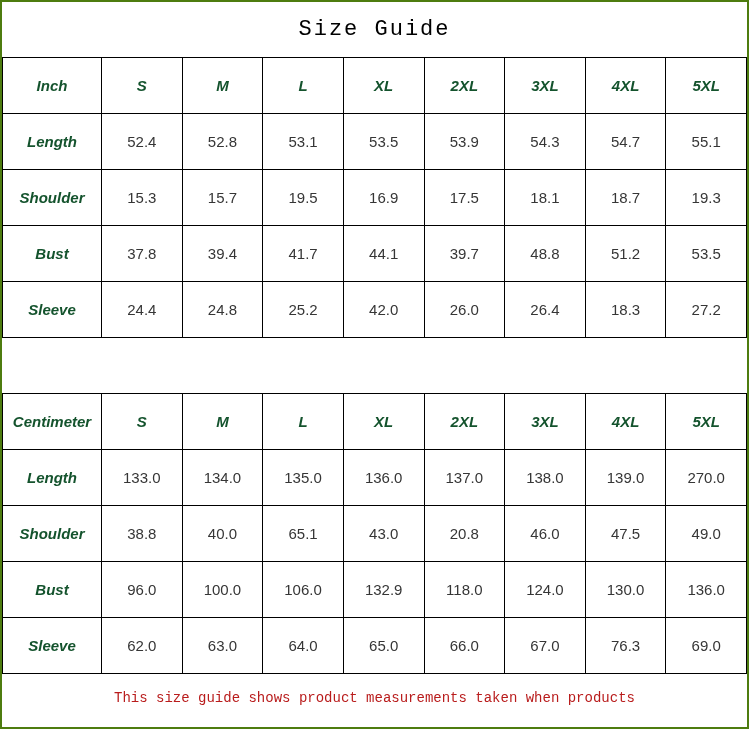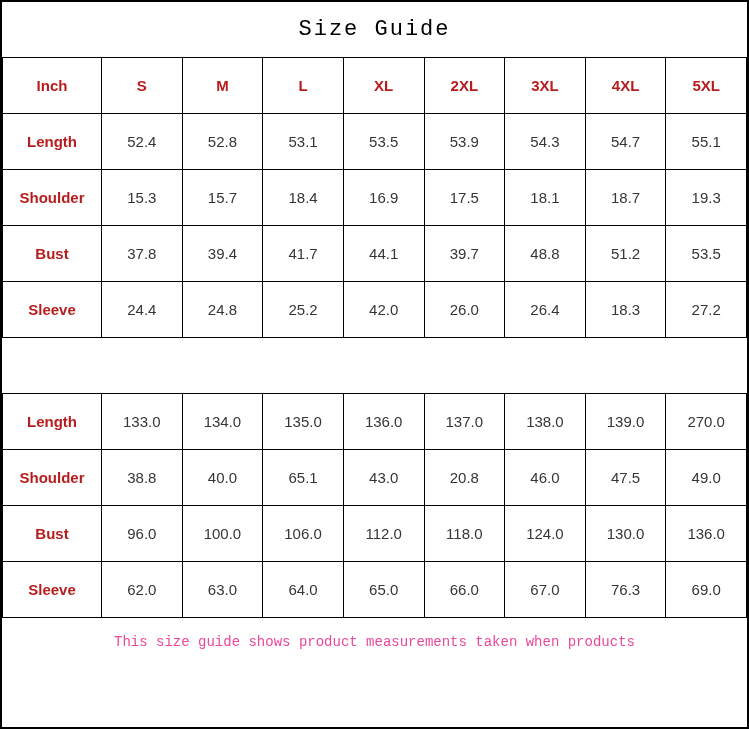--- a/index.html
+++ b/index.html
@@ -4,21 +4,21 @@
 <style>
   html, body {
     margin: 0;
     padding: 0;
     background: #ffffff;
   }
   .sheet {
     box-sizing: border-box;
     width: 749px;
     height: 729px;
-    border: 2px solid #000000;
+    border: 2px solid #4d7c0f;
     background: #ffffff;
     font-family: "Liberation Sans", sans-serif;
   }
   .title-row {
     height: 55px;
     display: flex;
     align-items: center;
     justify-content: center;
     font-family: "Liberation Mono", monospace;
     font-size: 22px;
@@ -34,39 +34,40 @@
   table.size-table td {
     border: 1px solid #000000;
     height: 55px;
     text-align: center;
     vertical-align: middle;
     padding: 0;
     font-size: 15px;
   }
   table.size-table th {
     font-weight: bold;
-    color: #b91c1c;
+    color: #14532d;
+    font-style: italic;
   }
   table.size-table td {
     font-weight: normal;
     color: #363636;
   }
   .spacer-row {
     height: 55px;
   }
   .note-row {
     height: 50px;
     display: flex;
     flex-direction: column;
     align-items: center;
     justify-content: center;
     font-family: "Liberation Mono", monospace;
     font-size: 14px;
     line-height: 1.55;
-    color: #ec4899;
+    color: #b91c1c;
     text-align: center;
   }
 </style>
 </head>
 <body>
 
 <div class="sheet">
 
   <div class="title-row">Size Guide</div>
 
@@ -102,21 +103,21 @@
         <td>53.5</td>
         <td>53.9</td>
         <td>54.3</td>
         <td>54.7</td>
         <td>55.1</td>
       </tr>
       <tr>
         <th>Shoulder</th>
         <td>15.3</td>
         <td>15.7</td>
-        <td>18.4</td>
+        <td>19.5</td>
         <td>16.9</td>
         <td>17.5</td>
         <td>18.1</td>
         <td>18.7</td>
         <td>19.3</td>
       </tr>
       <tr>
         <th>Bust</th>
         <td>37.8</td>
         <td>39.4</td>
@@ -150,20 +151,31 @@
         <col>
         <col>
         <col>
         <col>
         <col>
         <col>
         <col>
     </colgroup>
     <tbody>
       <tr>
+        <th>Centimeter</th>
+        <th>S</th>
+        <th>M</th>
+        <th>L</th>
+        <th>XL</th>
+        <th>2XL</th>
+        <th>3XL</th>
+        <th>4XL</th>
+        <th>5XL</th>
+      </tr>
+      <tr>
         <th>Length</th>
         <td>133.0</td>
         <td>134.0</td>
         <td>135.0</td>
         <td>136.0</td>
         <td>137.0</td>
         <td>138.0</td>
         <td>139.0</td>
         <td>270.0</td>
       </tr>
@@ -176,21 +188,21 @@
         <td>20.8</td>
         <td>46.0</td>
         <td>47.5</td>
         <td>49.0</td>
       </tr>
       <tr>
         <th>Bust</th>
         <td>96.0</td>
         <td>100.0</td>
         <td>106.0</td>
-        <td>112.0</td>
+        <td>132.9</td>
         <td>118.0</td>
         <td>124.0</td>
         <td>130.0</td>
         <td>136.0</td>
       </tr>
       <tr>
         <th>Sleeve</th>
         <td>62.0</td>
         <td>63.0</td>
         <td>64.0</td>

